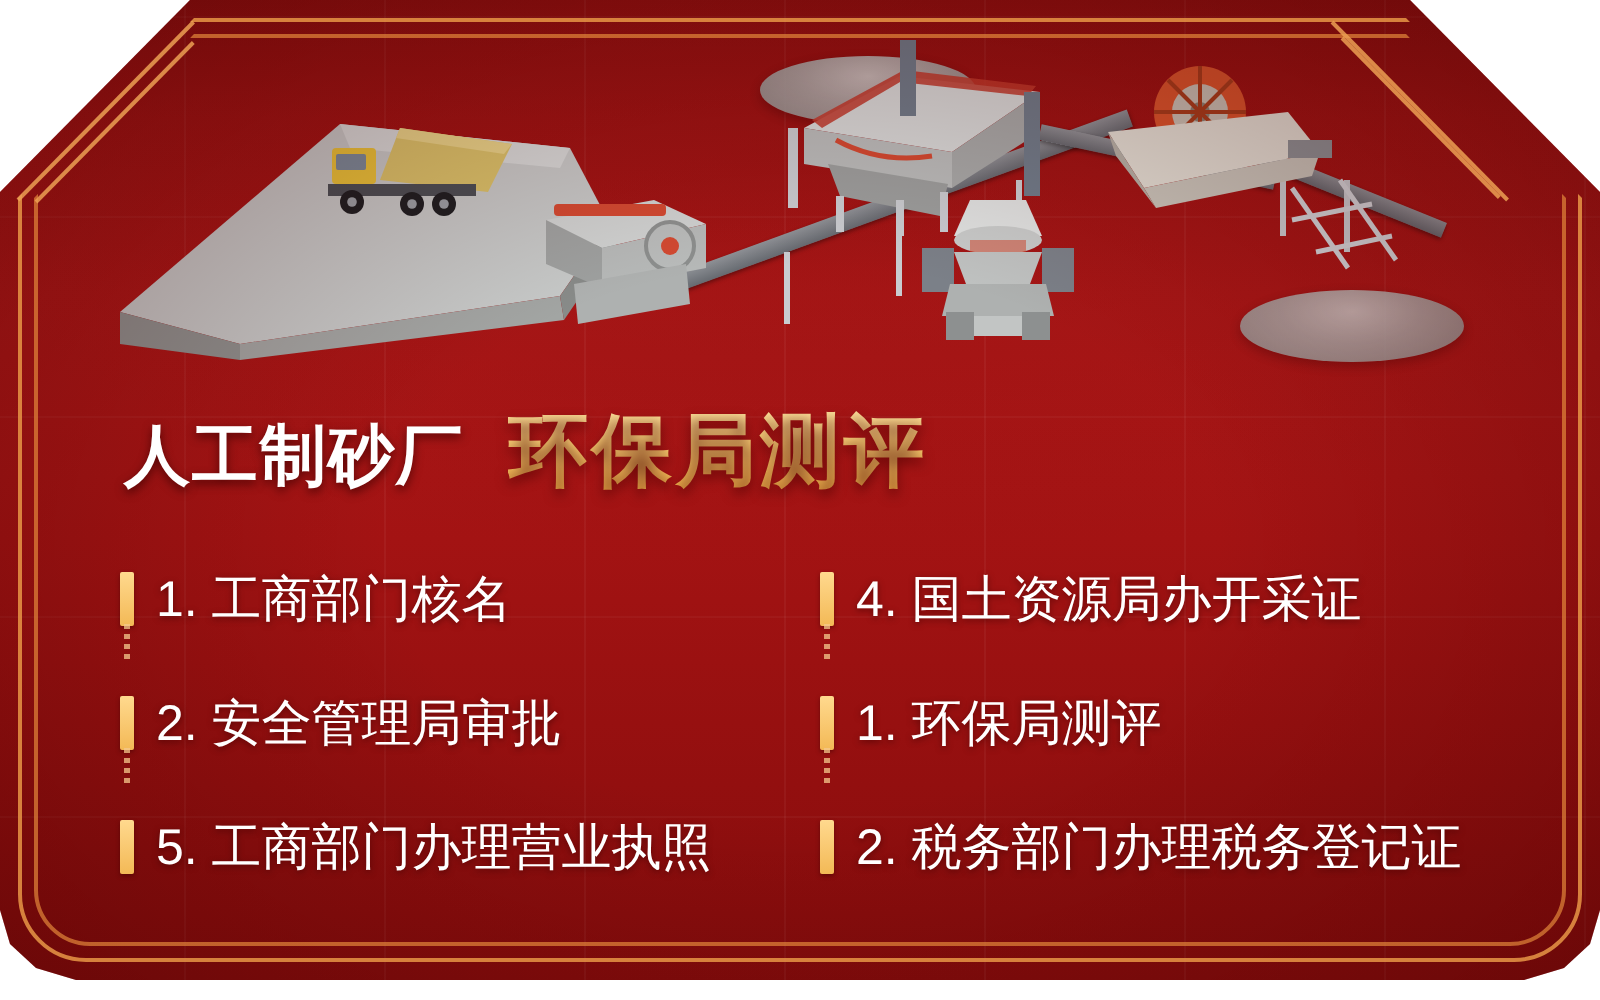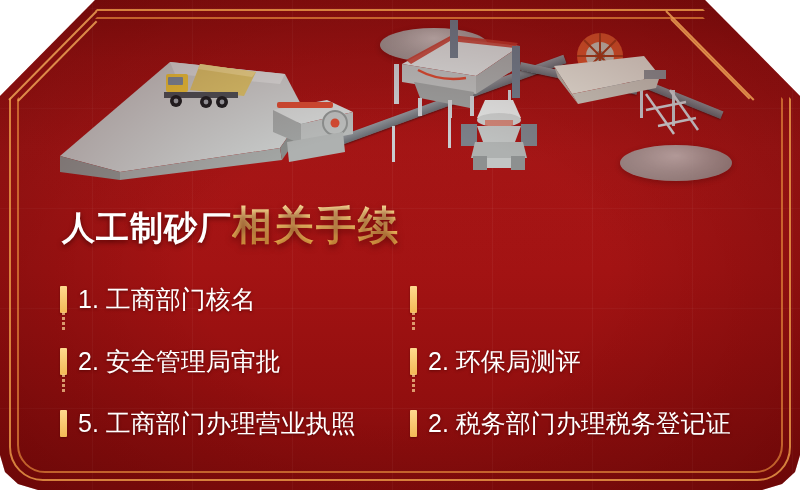--- a/index.html
+++ b/index.html
@@ -69,21 +69,21 @@
   #scene{position:absolute;left:0;top:0;width:800px;height:190px;}
   .pile{position:absolute;border-radius:50%;
         background:radial-gradient(ellipse at 50% 30%, #c9cbc9 0%, #a9aba9 45%, #8d8f8d 100%);
         box-shadow:0 2px 6px rgba(40,0,0,.35);}
   .conv{position:absolute;background:linear-gradient(180deg,#8e9196,#666a70);
         box-shadow:0 1px 2px rgba(0,0,0,.4);transform-origin:left center;}
   .leg{position:absolute;width:3px;background:#c9ccd0;}
   .mbody{position:absolute;}
 
   
-  #titleRow{position:absolute;left:62px;top:198px;display:flex;align-items:baseline;}
+  #titleRow{position:absolute;left:62px;top:198px;display:flex;align-items:baseline;gap:22px;}
   #title1{font-size:33px;font-weight:bold;color:#ffffff;letter-spacing:1px;
           text-shadow:0 2px 5px rgba(60,0,0,.75);}
   #title2{font-size:40px;font-weight:bold;letter-spacing:2px;
           background:linear-gradient(180deg,#ffe6ab 0%,#f7cb72 42%,#eda63c 100%);
           -webkit-background-clip:text;background-clip:text;color:transparent;
           text-shadow:0 3px 6px rgba(70,0,0,.55);}
 
   
   #list{position:absolute;left:60px;top:268px;width:700px;
         display:grid;grid-template-columns:350px 350px;grid-auto-rows:62px;}
@@ -206,46 +206,47 @@
           <line x1="6" y1="22" x2="46" y2="14"></line>
           <line x1="18" y1="38" x2="56" y2="30"></line>
         </g>
       </svg>
     </div>
 
     <div id="vig"></div>
 
     <div id="titleRow">
       <span id="title1">人工制砂厂</span>
-      <span id="title2">相关手续</span>
+      <span id="title2">环保局测评</span>
     </div>
 
     <div id="list">
 
       <div class="item">
         <span class="bar"></span>
         <span class="dots"></span>
         <span class="txt">1. 工商部门核名</span>
       </div>
 
       <div class="item">
         <span class="bar"></span>
         <span class="dots"></span>
+        <span class="txt">4. 国土资源局办开采证</span>
       </div>
 
       <div class="item">
         <span class="bar"></span>
         <span class="dots"></span>
         <span class="txt">2. 安全管理局审批</span>
       </div>
 
       <div class="item">
         <span class="bar"></span>
         <span class="dots"></span>
-        <span class="txt">2. 环保局测评</span>
+        <span class="txt">1. 环保局测评</span>
       </div>
 
       <div class="item">
         <span class="bar"></span>
         <span class="txt">5. 工商部门办理营业执照</span>
       </div>
 
       <div class="item">
         <span class="bar"></span>
         <span class="txt">2. 税务部门办理税务登记证</span>

